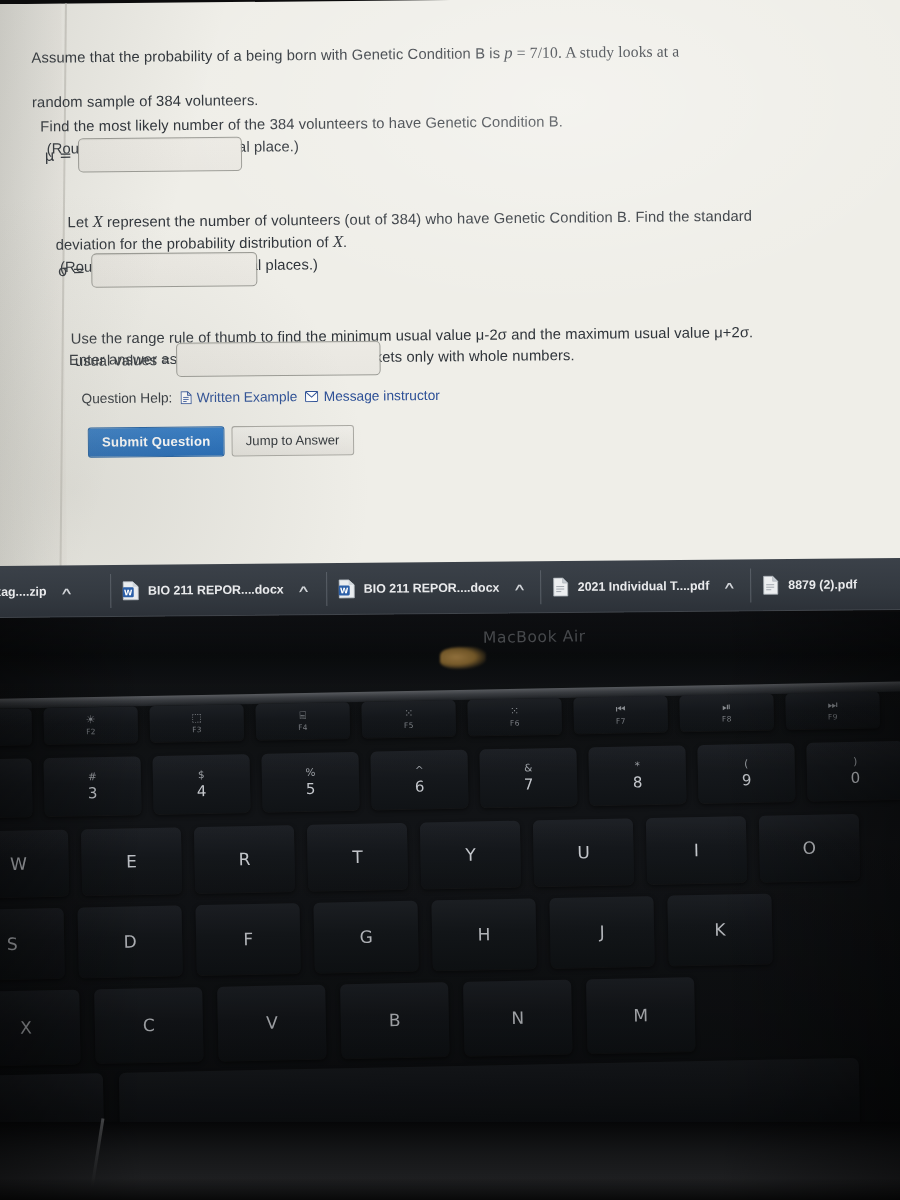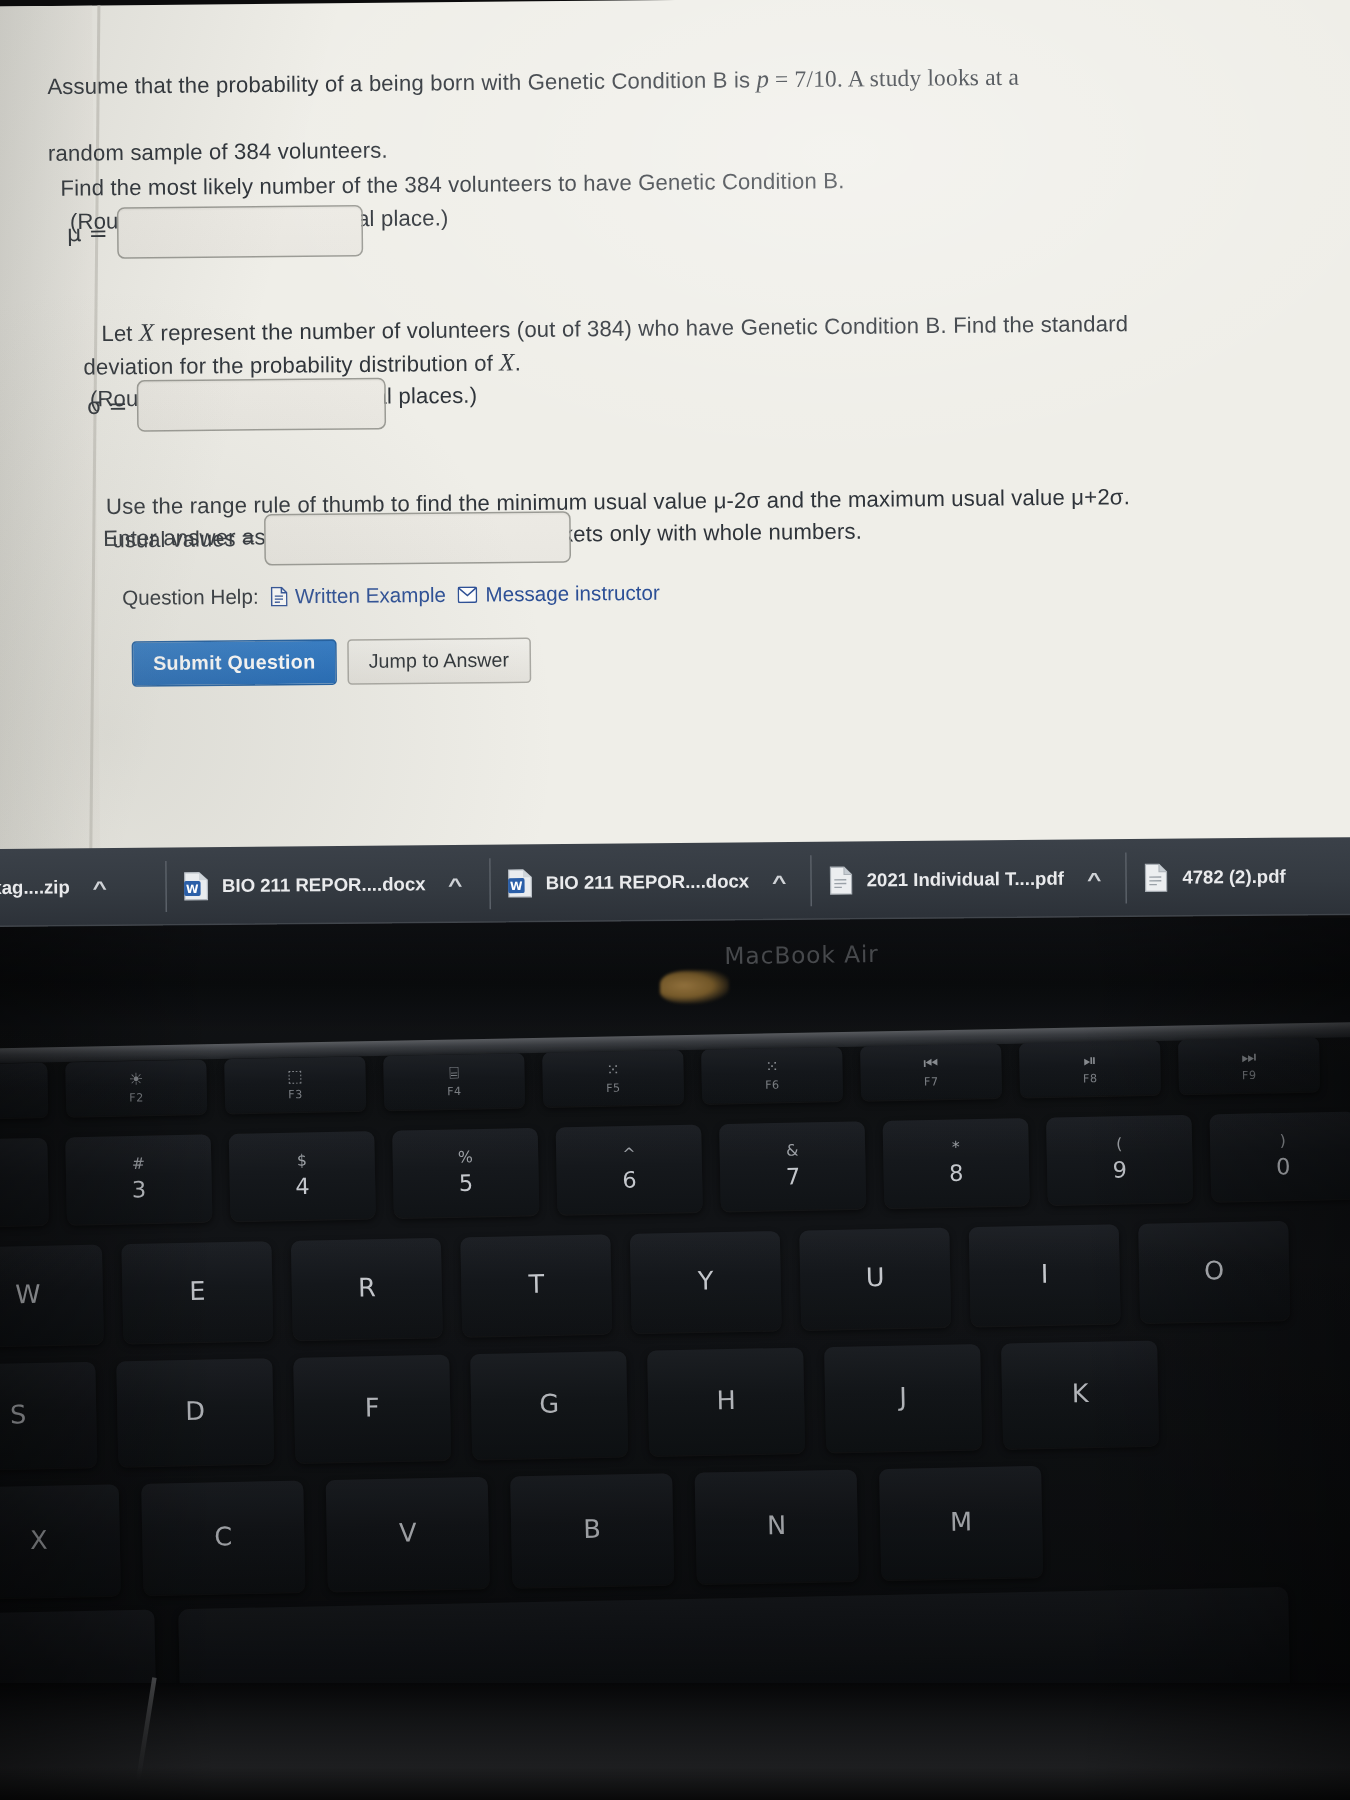--- a/index.html
+++ b/index.html
@@ -455,21 +455,21 @@
           </svg></span>
         <span>2021 Individual T....pdf</span>
         <span class="dl-caret">˄</span>
       </div>
       <div class="dl-item" style="width: 150px;">
         <span class="mini-icon"><svg class="dl-ficon" viewBox="0 0 17 20">
             <path d="M1.5 1 H10.5 L15.5 6 V19 H1.5 Z" fill="#eceef0" stroke="#aab0b6" stroke-width="0.8"></path>
             <path d="M10.5 1 V6 H15.5" fill="#c6ccd2" stroke="#aab0b6" stroke-width="0.7"></path>
             <path d="M4 9.5 H12 M4 12 H12 M4 14.5 H9" stroke="#9aa1a8" stroke-width="0.9"></path>
           </svg></span>
-        <span>4782 (2).pdf</span>
+        <span>8879 (2).pdf</span>
       </div>
     </div>
 
   <div id="laptop">
     <div id="hinge-area">
       <div id="reflection-blob"></div>
       <div id="macbook-label">MacBook Air</div>
     </div>
     <div id="deck-top-edge"></div>
     <div id="keyboard">

